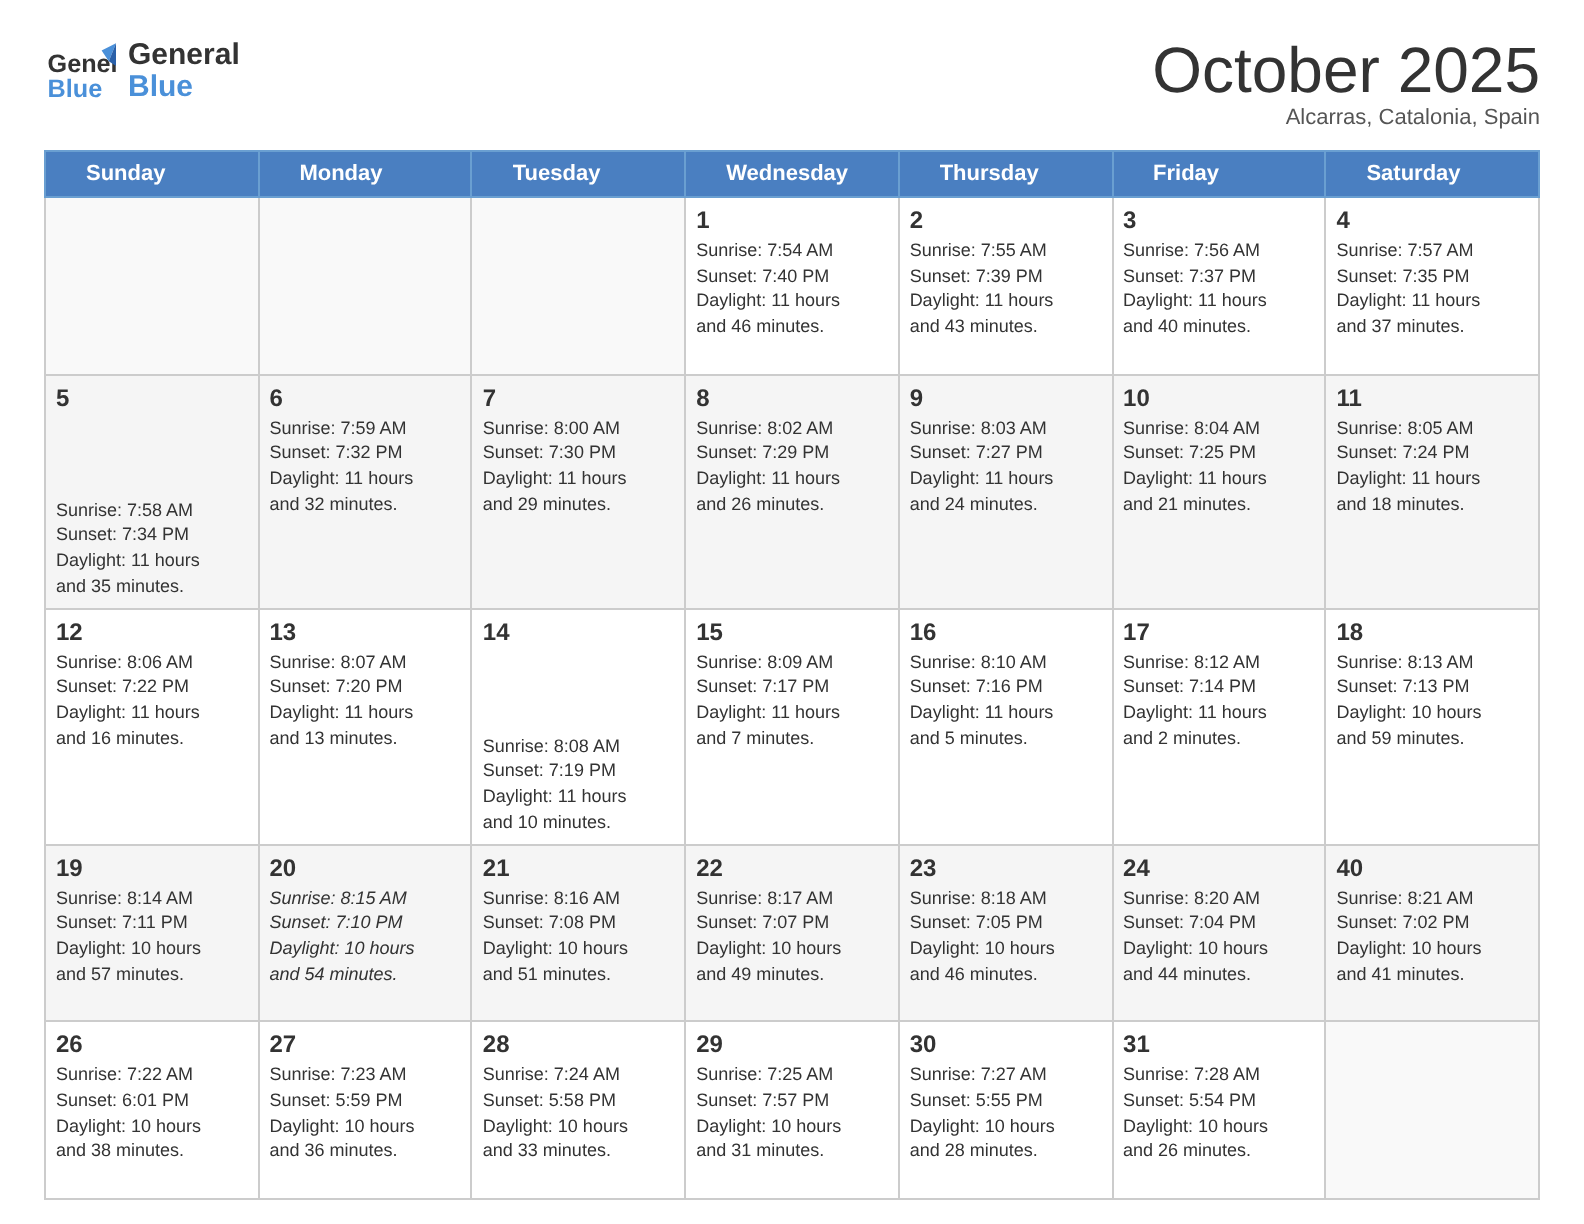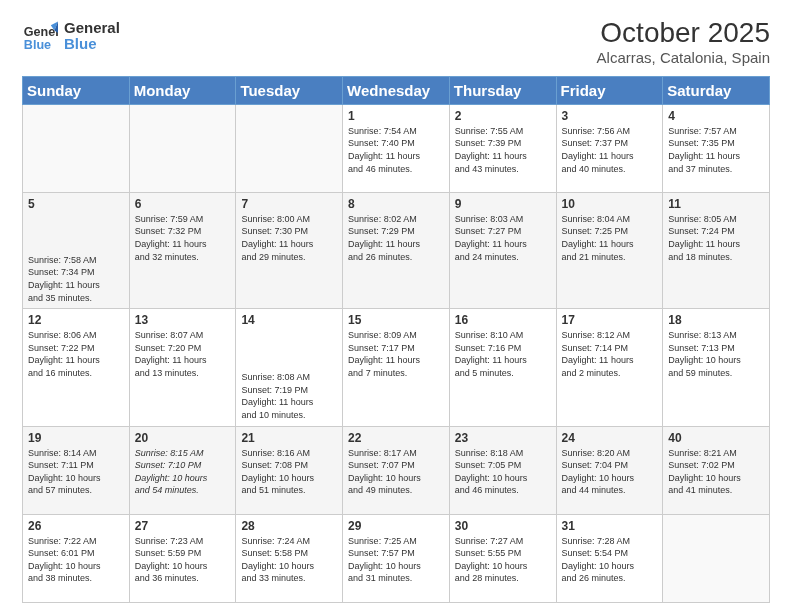--- a/index.html
+++ b/index.html
@@ -29,42 +29,42 @@
       gap: 6px;
     }
     .logo-icon {
       width: 36px;
       height: 36px;
     }
     .title-block {
       text-align: right;
     }
     .month-title {
-      font-size: 28px;
+      font-size: 32px;
       font-weight: normal;
       color: #333;
       line-height: 1.1;
     }
     .location {
-      font-size: 15px;
+      font-size: 11px;
       color: #555;
     }
     .calendar {
       flex: 1;
       border: 1px solid #ccc;
       border-collapse: collapse;
       width: 100%;
       table-layout: fixed;
     }
     .calendar th {
       background-color: #4a7fc1;
       color: #fff;
-      font-size: 15px;
+      font-size: 11px;
       font-weight: bold;
-      padding: 5px 4px;
+      padding: 5px 20px;
       text-align: left;
       border: 1px solid #6a9fd1;
     }
     .calendar td {
       vertical-align: top;
       border: 1px solid #ccc;
       padding: 4px 5px;
       font-size: 9.5px;
       color: #333;
       height: 88px;

